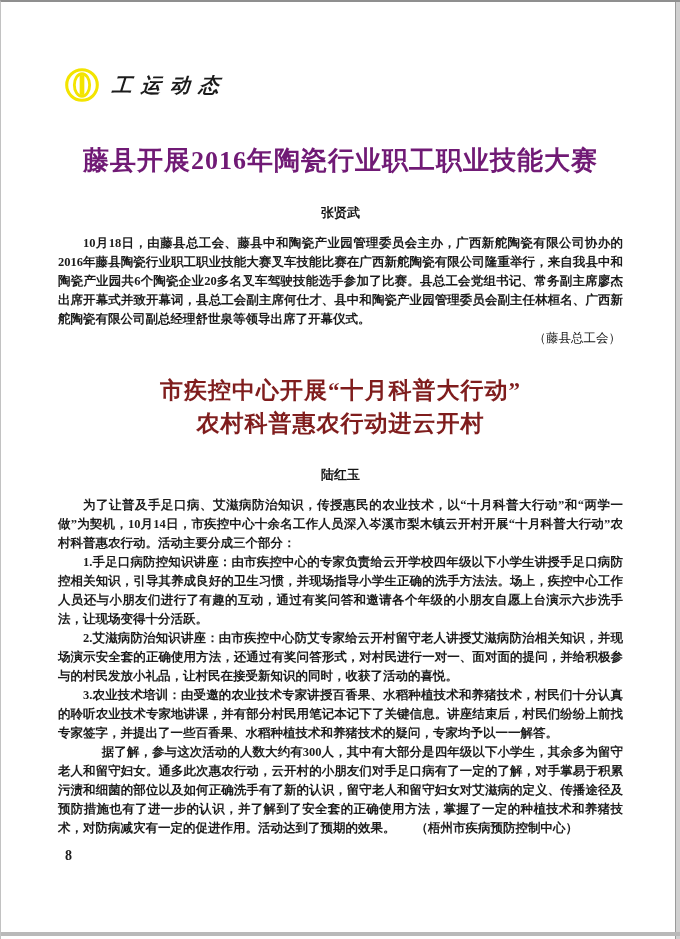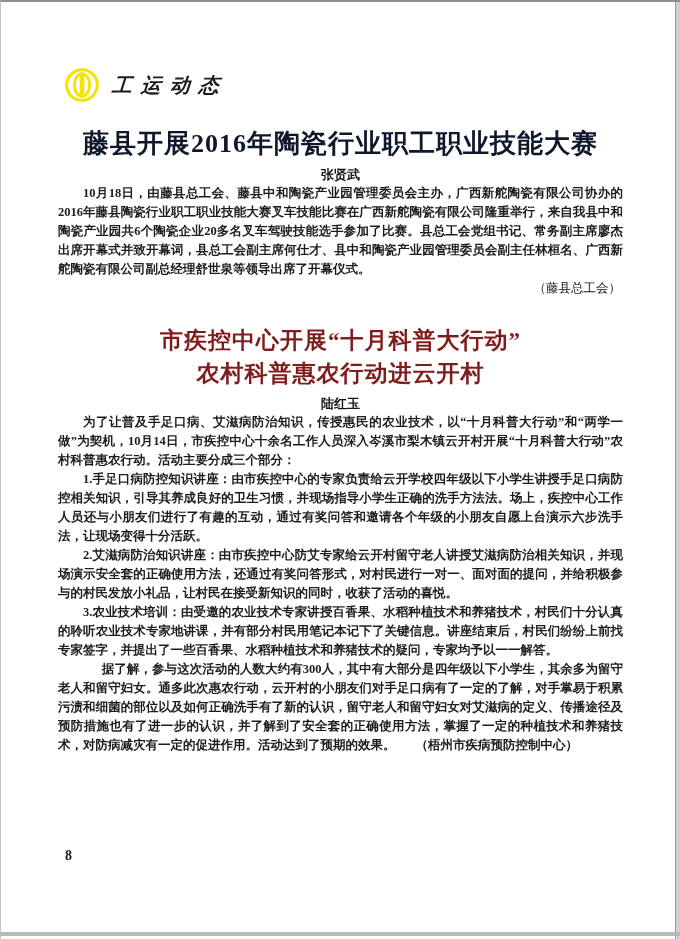--- a/index.html
+++ b/index.html
@@ -18,29 +18,29 @@
   .edge-bottom{position:absolute;bottom:3px;left:0;width:100%;height:4px;background:#b9b9b9;}
   .content{padding:0 57px;}
   .masthead{display:flex;align-items:center;gap:12px;padding-top:64px;padding-left:6px;height:38px;}
   .emblem{width:36px;height:36px;display:inline-block;}
   .masthead-text{
     font-size:20px;font-weight:bold;font-style:italic;
     letter-spacing:9px;color:#1b1b1b;transform:skewX(-4deg);
   }
   .title-1{
     text-align:center;font-size:26px;font-weight:900;
-    margin:23px 0 0 0;line-height:34px;letter-spacing:1px;color:#0f172a;
+    margin:40px 0 0 0;line-height:34px;letter-spacing:1px;color:#701a75;
   }
   .title-2{
     text-align:center;font-size:23px;font-weight:900;
     margin:26px 0 0 0;line-height:33px;letter-spacing:1px;color:#7f1d1d;
   }
   .title-2 span{display:block;}
-  .byline{text-align:center;font-size:13px;font-weight:bold;margin-top:5px;line-height:18px;}
-  .body-text{}
+  .byline{text-align:center;font-size:13px;font-weight:bold;margin-top:26px;line-height:18px;}
+  .body-text{margin-top:12px;}
   .body-text p{
     margin:0;font-size:12.5px;line-height:19px;
     text-align:justify;text-indent:2em;font-weight:700;color:#1c1c1c;
   }
   .body-text p.deep-indent{text-indent:3.5em;}
   .attribution{
     text-align:right;font-size:12.5px;font-weight:400;
     line-height:19px;padding-right:2px;
   }
   .inline-attribution{margin-left:1.6em;white-space:nowrap;font-weight:700;}

